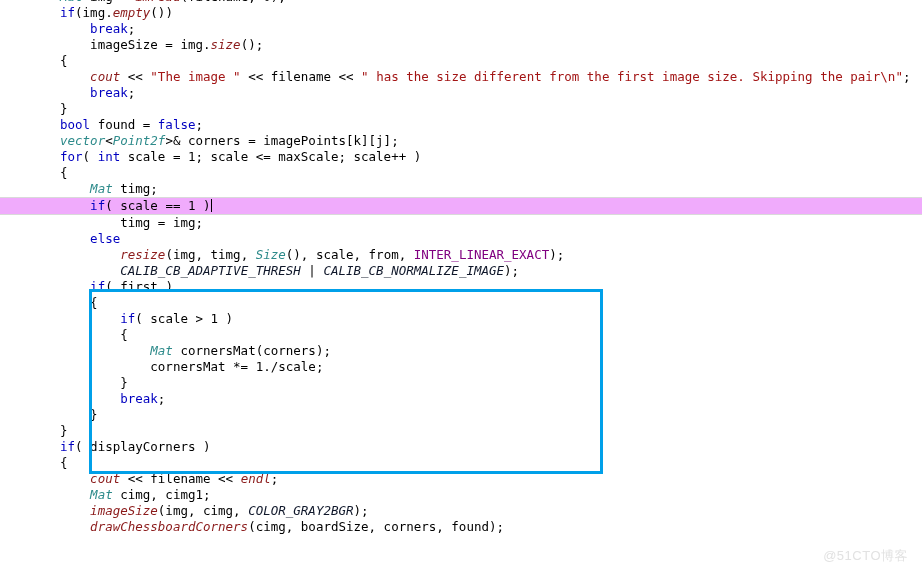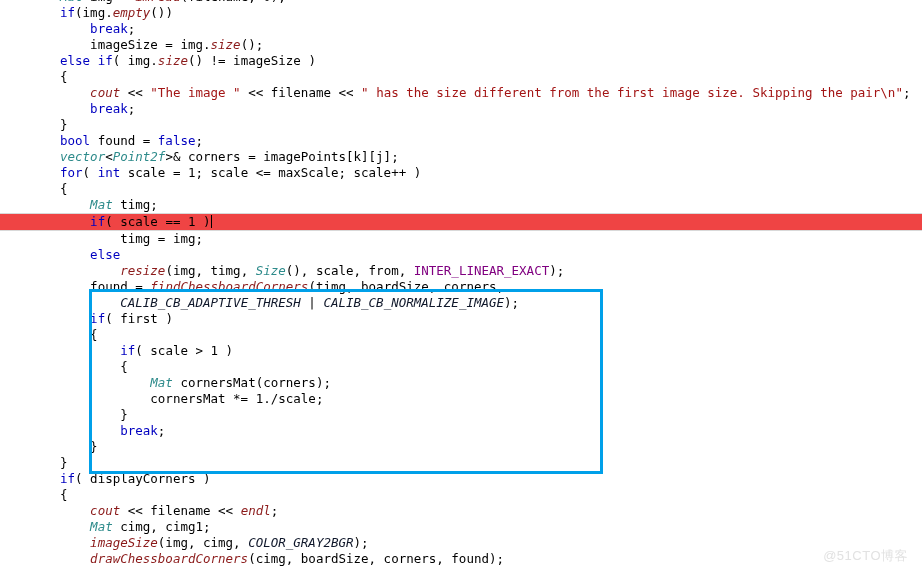--- a/index.html
+++ b/index.html
@@ -40,21 +40,21 @@
     box-sizing: border-box;
     color: #000000;
   }
 
   
   .line.current {
     border-top: 1px solid #d9d9d9;
     border-bottom: 1px solid #d9d9d9;
     height: 18px;
     line-height: 16px;
-    background: #ef4444;
+    background: #f0abfc;
   }
 
   
   .kw      { color: #0000c0; }                 
   .type    { color: #2e8b8b; font-style: italic; }   
   .fn      { color: #8b1a1a; font-style: italic; }   
   .str     { color: #a31515; }
   .macro   { color: #0f172a; font-style: italic; }   
   .macroup { color: #800080; }                 
   .plain   { color: #000000; }
@@ -96,35 +96,33 @@
 </style>
 </head>
 <body>
 
 <div id="editor">
   <div class="code-area" id="code-area">
       <div class="line"><span class="type">Mat </span><span class="plain">img = </span><span class="fn">imread</span><span class="plain">(filename, 0);</span></div>
       <div class="line"><span class="kw">if</span><span class="plain">(img.</span><span class="fn">empty</span><span class="plain">())</span></div>
       <div class="line"><span class="plain">    </span><span class="kw">break</span><span class="plain">;</span></div>
       <div class="line"><span class="plain">    </span><span class="plain">imageSize = img.</span><span class="fn">size</span><span class="plain">();</span></div>
-      <div class="line"><span class="kw">else</span><span class="plain"> </span><span class="kw">if</span><span class="plain">( img.</span><span class="fn">size</span><span class="plain">() != imageSize )</span></div>
       <div class="line"><span class="plain">{</span></div>
       <div class="line"><span class="plain">    </span><span class="fn">cout</span><span class="plain"> &lt;&lt; </span><span class="str">"The image "</span><span class="plain"> &lt;&lt; </span><span class="plain">filename</span><span class="plain"> &lt;&lt; </span><span class="str">" has the size different from the first image size. Skipping the pair\n"</span><span class="plain">;</span></div>
       <div class="line"><span class="plain">    </span><span class="kw">break</span><span class="plain">;</span></div>
       <div class="line"><span class="plain">}</span></div>
       <div class="line"><span class="kw">bool</span><span class="plain"> found = </span><span class="kw">false</span><span class="plain">;</span></div>
       <div class="line"><span class="type">vector</span><span class="plain">&lt;</span><span class="type">Point2f</span><span class="plain">&gt;&amp; corners = imagePoints[k][j];</span></div>
       <div class="line"><span class="kw">for</span><span class="plain">( </span><span class="kw">int</span><span class="plain"> scale = 1; scale &lt;= maxScale; scale++ )</span></div>
       <div class="line"><span class="plain">{</span></div>
       <div class="line"><span class="plain">    </span><span class="type">Mat</span><span class="plain"> timg;</span></div>
       <div class="line current"><span class="plain">    </span><span class="kw">if</span><span class="plain">( scale == 1 )</span><span class="caret"></span></div>
       <div class="line"><span class="plain">        </span><span class="plain">timg = img;</span></div>
       <div class="line"><span class="plain">    </span><span class="kw">else</span></div>
       <div class="line"><span class="plain">        </span><span class="fn">resize</span><span class="plain">(img, timg, </span><span class="type">Size</span><span class="plain">(), scale, from, </span><span class="macroup">INTER_LINEAR_EXACT</span><span class="plain">);</span></div>
-      <div class="line"><span class="plain">    </span><span class="plain">found = </span><span class="fn">findChessboardCorners</span><span class="plain">(timg, boardSize, corners,</span></div>
       <div class="line"><span class="plain">        </span><span class="macro">CALIB_CB_ADAPTIVE_THRESH</span><span class="plain"> | </span><span class="macro">CALIB_CB_NORMALIZE_IMAGE</span><span class="plain">);</span></div>
       <div class="line"><span class="plain">    </span><span class="kw">if</span><span class="plain">( first )</span></div>
       <div class="line"><span class="plain">    </span><span class="plain">{</span></div>
       <div class="line"><span class="plain">        </span><span class="kw">if</span><span class="plain">( scale &gt; 1 )</span></div>
       <div class="line"><span class="plain">        </span><span class="plain">{</span></div>
       <div class="line"><span class="plain">            </span><span class="type">Mat</span><span class="plain"> cornersMat(corners);</span></div>
       <div class="line"><span class="plain">            </span><span class="plain">cornersMat *= 1./scale;</span></div>
       <div class="line"><span class="plain">        </span><span class="plain">}</span></div>
       <div class="line"><span class="plain">        </span><span class="kw">break</span><span class="plain">;</span></div>
       <div class="line"><span class="plain">    </span><span class="plain">}</span></div>

